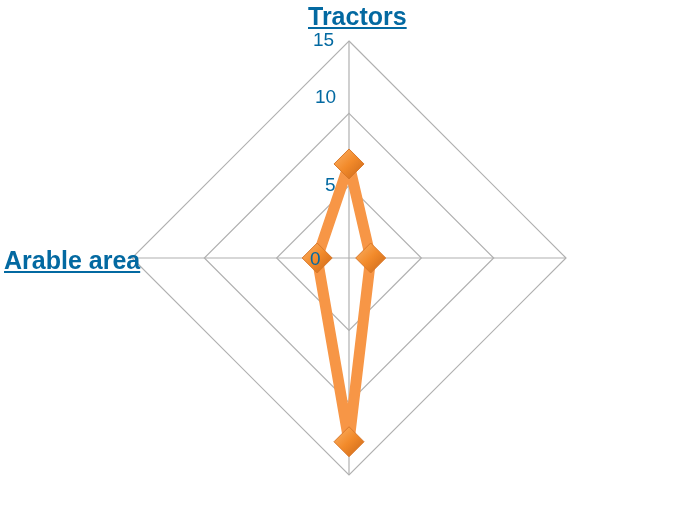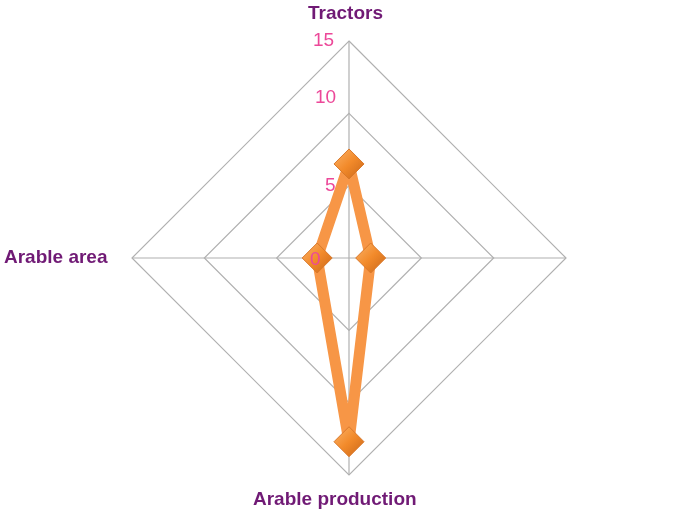--- a/index.html
+++ b/index.html
@@ -1,19 +1,19 @@
 <!DOCTYPE html>
 <html><head>
 <meta charset="utf-8">
 <style>
   html,body{margin:0;padding:0;background:#fff;}
   #wrap{position:relative;width:685px;height:517px;font-family:"Liberation Sans",sans-serif;}
   svg{position:absolute;left:0;top:0;}
-  .lbl{position:absolute;font-weight:bold;font-size:19px;color:#701a75;white-space:nowrap;}
-  .tick{position:absolute;font-size:19px;color:#ec4899;}
+  .lbl{position:absolute;font-weight:bold;font-size:25px;color:#0369a1;white-space:nowrap;text-decoration:underline;}
+  .tick{position:absolute;font-size:19px;color:#0369a1;}
 </style>
 </head>
 <body>
 
 <div id="wrap">
   <svg id="plot" width="685" height="517">
       <defs>
         <linearGradient id="mg" x1="0" y1="0" x2="1" y2="1">
           <stop offset="0" stop-color="#fbb36a"></stop>
           <stop offset="0.5" stop-color="#f28a2a"></stop>
@@ -27,19 +27,18 @@
       <line x1="349" y1="258" x2="566" y2="258" stroke="#b0b0b0" stroke-width="1.2"></line>
       <line x1="349" y1="258" x2="349" y2="475" stroke="#b0b0b0" stroke-width="1.2"></line>
       <line x1="349" y1="258" x2="132" y2="258" stroke="#b0b0b0" stroke-width="1.2"></line>
       <polygon points="349,163.96666666666667 370.7,258 349,441.72666666666663 317.17333333333335,258" fill="none" stroke="#f79646" stroke-width="11" stroke-linejoin="round"></polygon>
       <polygon points="349,148.96666666666667 364,163.96666666666667 349,178.96666666666667 334,163.96666666666667" fill="url(#mg)" stroke="#d9782a" stroke-width="1"></polygon>
       <polygon points="370.7,243 385.7,258 370.7,273 355.7,258" fill="url(#mg)" stroke="#d9782a" stroke-width="1"></polygon>
       <polygon points="349,426.72666666666663 364,441.72666666666663 349,456.72666666666663 334,441.72666666666663" fill="url(#mg)" stroke="#d9782a" stroke-width="1"></polygon>
       <polygon points="317.17333333333335,243 332.17333333333335,258 317.17333333333335,273 302.17333333333335,258" fill="url(#mg)" stroke="#d9782a" stroke-width="1"></polygon>
     </svg>
   <div class="lbl" style="left:308px;top:2px;">Tractors</div>
-  <div class="lbl" style="left:253px;top:488px;">Arable production</div>
   <div class="lbl" style="left:4px;top:246px;">Arable area</div>
   <div class="tick" style="left:310px;top:248px;">0</div>
   <div class="tick" style="left:325px;top:174px;">5</div>
   <div class="tick" style="left:315px;top:86px;">10</div>
   <div class="tick" style="left:313px;top:29px;">15</div>
 </div>
 
 </body></html>

